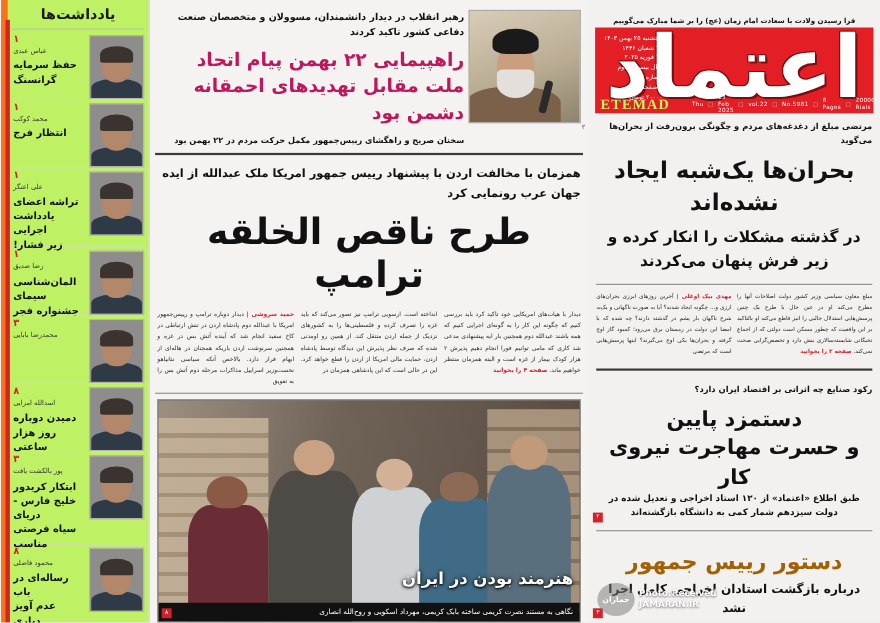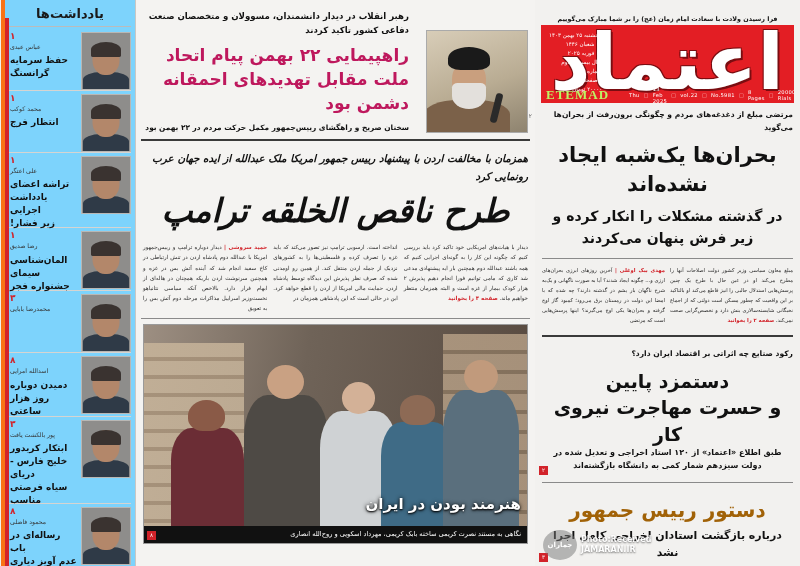--- a/index.html
+++ b/index.html
@@ -14,22 +14,22 @@
     position: relative;
     width: 800px; height: 566px;
     background: #f2f1ef;
     display: flex;
     flex-direction: row;
   }
 
   
   .sidebar {
     width: 134px; height: 566px;
-    background: #7dd3fc;
-    border-left: 4px solid #f97316;
+    background: #bef264;
+    border-left: 6px solid #f97316;
     position: relative;
     display: flex; flex-direction: column;
     padding: 2px 4px 0 4px;
   }
   .sidebar-redbar {
     position: absolute; top: 18px; right: 126px;
     width: 4px; height: 548px; background: #d2232a;
   }
   .sidebar-title {
     text-align: center;
@@ -98,23 +98,22 @@
   .center {
     width: 400px; height: 566px;
     background: #f4f3f1;
     border-left: 1px solid #c9c7c4;
     display: flex; flex-direction: column;
     padding: 3px 5px 0 5px;
     position: relative;
   }
   .lead-block {
     display: flex; flex-direction: row-reverse;
-    gap: 17px; padding: 6px 2px 6px 2px;
+    gap: 4px; padding: 6px 2px 6px 2px;
     border-bottom: 2px solid #3a3a3a;
-    align-items: flex-end;
   }
   .lead-txt { flex: 1 1 auto; text-align: right; }
   .lead-kicker {
     font-size: 8.6px; color: #111; line-height: 1.65;
     font-weight: bold; margin-bottom: 7px;
   }
   .lead-head {
     font-size: 17px; font-weight: bold; color: #be185d;
     line-height: 1.4; letter-spacing: -0.4px;
     margin-bottom: 6px;
@@ -131,21 +130,21 @@
   .lp-turban { position:absolute; left:42%; top:16%; width:42px; height:23px; border-radius:50% 50% 30% 30%; background:#1a1a1a; transform:translateX(-50%);}
   .lp-face { position:absolute; left:42%; top:30%; width:34px; height:40px; border-radius:45% 45% 48% 48%; background:#c99f7e; transform:translateX(-50%);}
   .lp-beard { position:absolute; left:42%; top:52%; width:34px; height:26px; border-radius:20% 20% 60% 60%; background:#e3e0dc; transform:translateX(-50%);}
   .lp-robe { position:absolute; left:40%; bottom:-4px; width:86px; height:36px; border-radius:40% 40% 0 0; background:#7b6149; transform:translateX(-50%);}
   .lp-mic { position:absolute; left:66%; top:62%; width:7px; height:30px; background:#2a2a2a; border-radius:3px; transform:rotate(14deg);}
   .lead-pagenum {
     position: absolute; right: 3px; top: 112px;
     font-size: 6px; color: #666;
   }
 
-  .main-head-zone { padding: 8px 2px 2px 2px; text-align: right; font-style: italic; }
+  .main-head-zone { padding: 8px 2px 2px 2px; text-align: right; }
   .main-kicker {
     font-size: 10.4px; font-weight: bold; color: #111;
     line-height: 1.75; margin-bottom: 7px;
   }
   .main-title {
     font-size: 33px; font-weight: bold; color: #111;
     line-height: 1.18; letter-spacing: -1.2px;
     text-align: center; margin: 2px 0 7px 0;
   }
   .cols {

